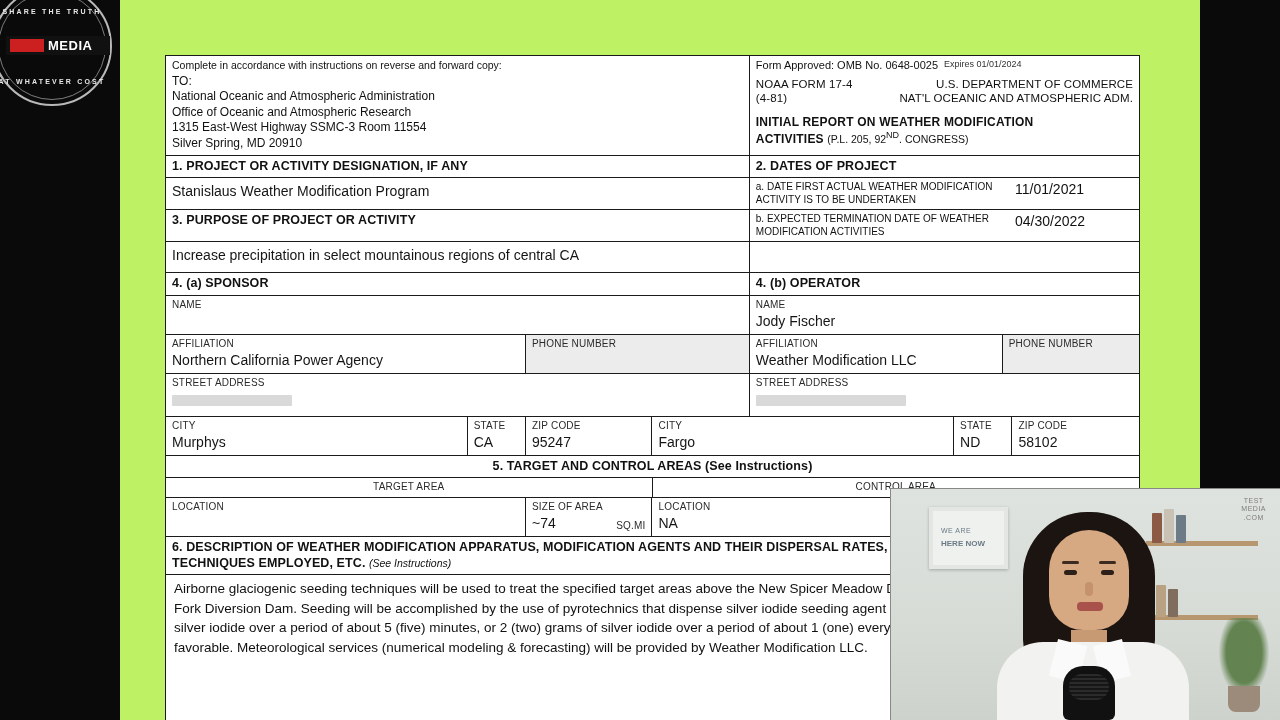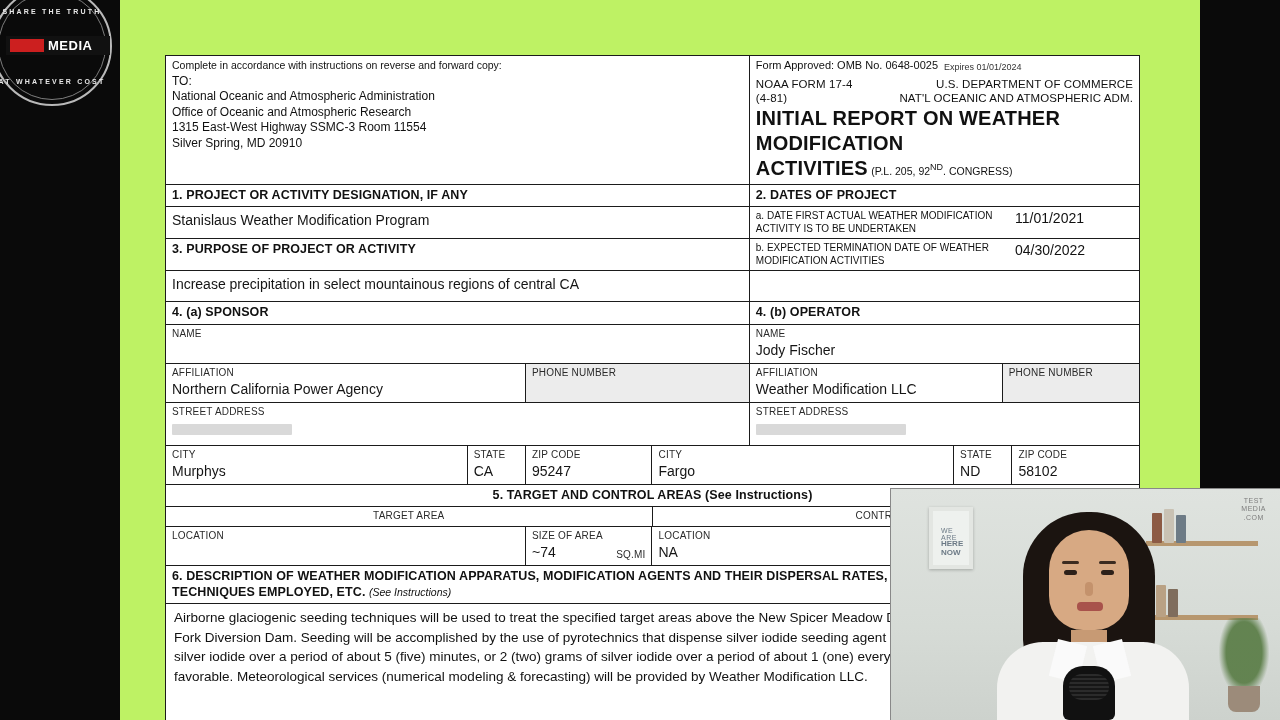--- a/index.html
+++ b/index.html
@@ -109,24 +109,24 @@
 
   
   .topleft { width: 60%; }
   .topright { width: 40%; }
   .to-block { display: flex; padding-top: 2px; flex-direction: column; }
   .to-key { width: 58px; font-size: 12px; }
   .to-lines div { font-size: 12px; line-height: 1.3; }
 
   .formno { font-size: 11.5px; letter-spacing: .1px; }
   .bigtitle {
-    font-size: 20px;
+    font-size: 12px;
     font-weight: bold;
     letter-spacing: .2px;
-    margin-top: 0;
+    margin-top: 9px;
   }
   .sup { font-size: 9px; vertical-align: super; }
 
   .approved { font-size: 11px; }
   .expires { font-size: 9px; color: #333; }
 
   .dates-row { display: flex; }
   .dates-lbl { flex: 1; font-size: 10px; padding-right: 6px; }
   .dates-val { width: 118px; font-size: 14px; }
 
@@ -155,21 +155,21 @@
     background: #cdd2cf;
     border-left: 1px solid #888;
     border-top: 1px solid #888;
   }
   #wc-wall {
     position: absolute; inset: 0;
     background: linear-gradient(180deg,#dfe3df 0%, #d6dbd6 60%, #cdd2cd 100%);
   }
   #wc-frame {
     position: absolute; left: 38px; top: 18px;
-    width: 44px; height: 62px;
+    width: 79px; height: 62px;
     background: #eef1ee;
     border: 4px solid #e3e6e2;
     box-shadow: 0 1px 3px rgba(0,0,0,.25);
   }
   #wc-frame .t1 {
     position: absolute; left: 8px; top: 16px;
     font-size: 7px; color: #6c7a86; letter-spacing: .5px;
   }
   #wc-frame .t2 {
     position: absolute; left: 8px; top: 28px;
@@ -277,21 +277,21 @@
             <div class="to-key">TO:</div>
             <div class="to-lines">
               <div>National Oceanic and Atmospheric Administration</div>
               <div>Office of Oceanic and Atmospheric Research</div>
               <div>1315 East-West Highway SSMC-3 Room 11554</div>
               <div>Silver Spring, MD 20910</div>
             </div>
           </div>
         </div>
         <div class="cell topright">
-          <div style="display:flex;align-items:flex-end;gap:6px;">
+          <div style="display:flex;align-items:flex-start;gap:6px;">
             <span class="approved">Form Approved: OMB No. 0648-0025</span>
             <span class="expires">Expires 01/01/2024</span>
           </div>
           <div style="display:flex;justify-content:space-between;margin-top:4px;">
             <div>
               <div class="formno">NOAA FORM 17-4</div>
               <div class="formno">(4-81)</div>
             </div>
             <div style="text-align:right;">
               <div class="formno">U.S. DEPARTMENT OF COMMERCE</div>

